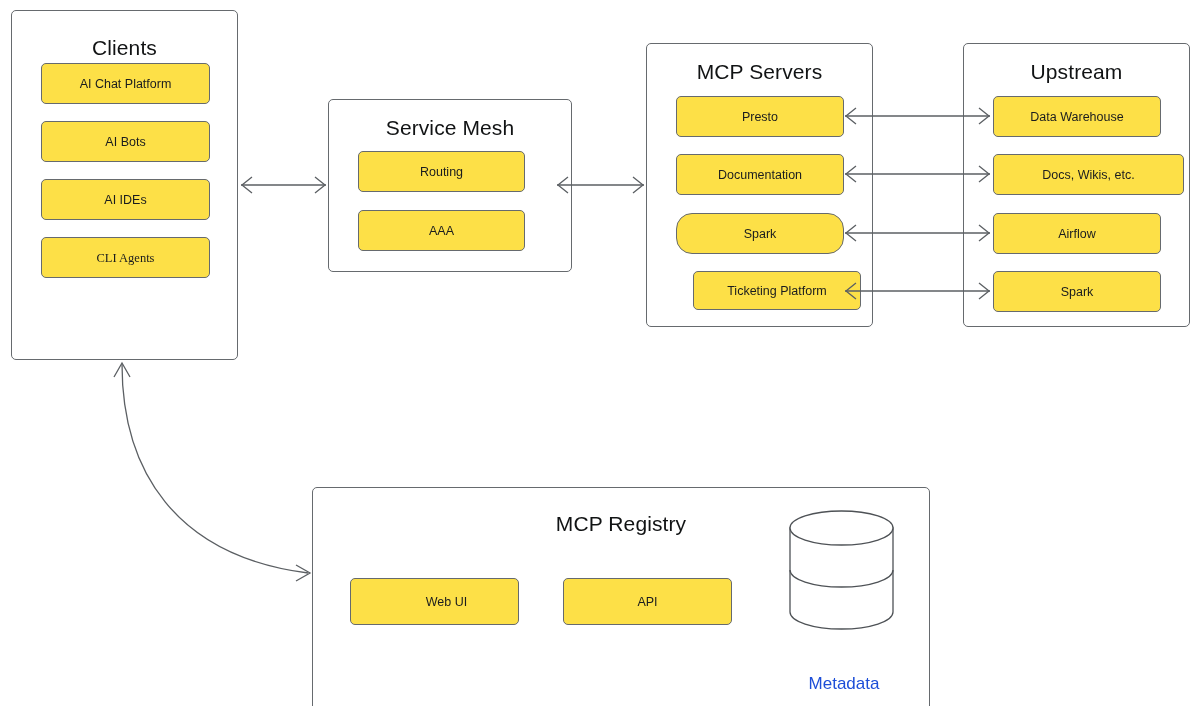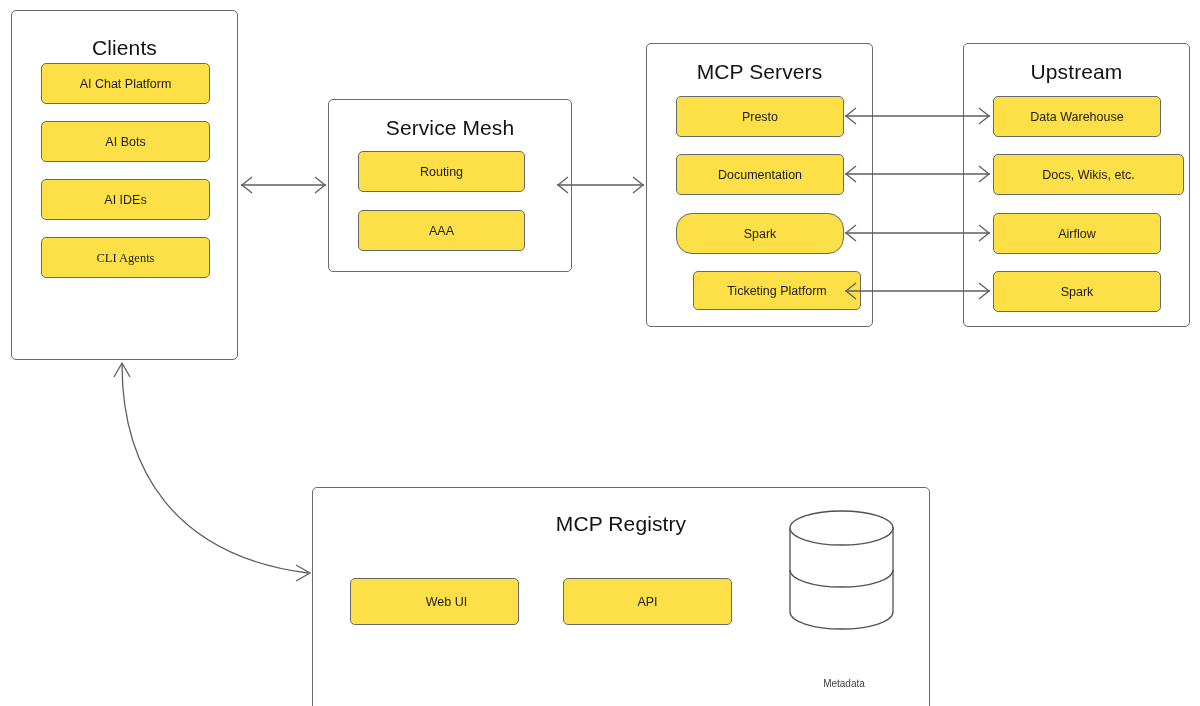--- a/index.html
+++ b/index.html
@@ -69,23 +69,23 @@
     stroke-width:1.3px;
   }
   .cyl-arc{
     fill:none;
     stroke:#4e5256;
     stroke-width:1.3px;
   }
   .caption{
     position:absolute;
     text-align:center;
-    font-size:10px;
+    font-size:17px;
     line-height:16px;
-    color:#404040;
+    color:#1d4ed8;
     white-space:nowrap;
   }
 </style>
 </head>
 <body>
 
 <div id="canvas">
 
   <div class="group" style="left:11px; top:10px; width:227px; height:350px;">
     <div class="group-title" style="top:24px;">Clients</div>

